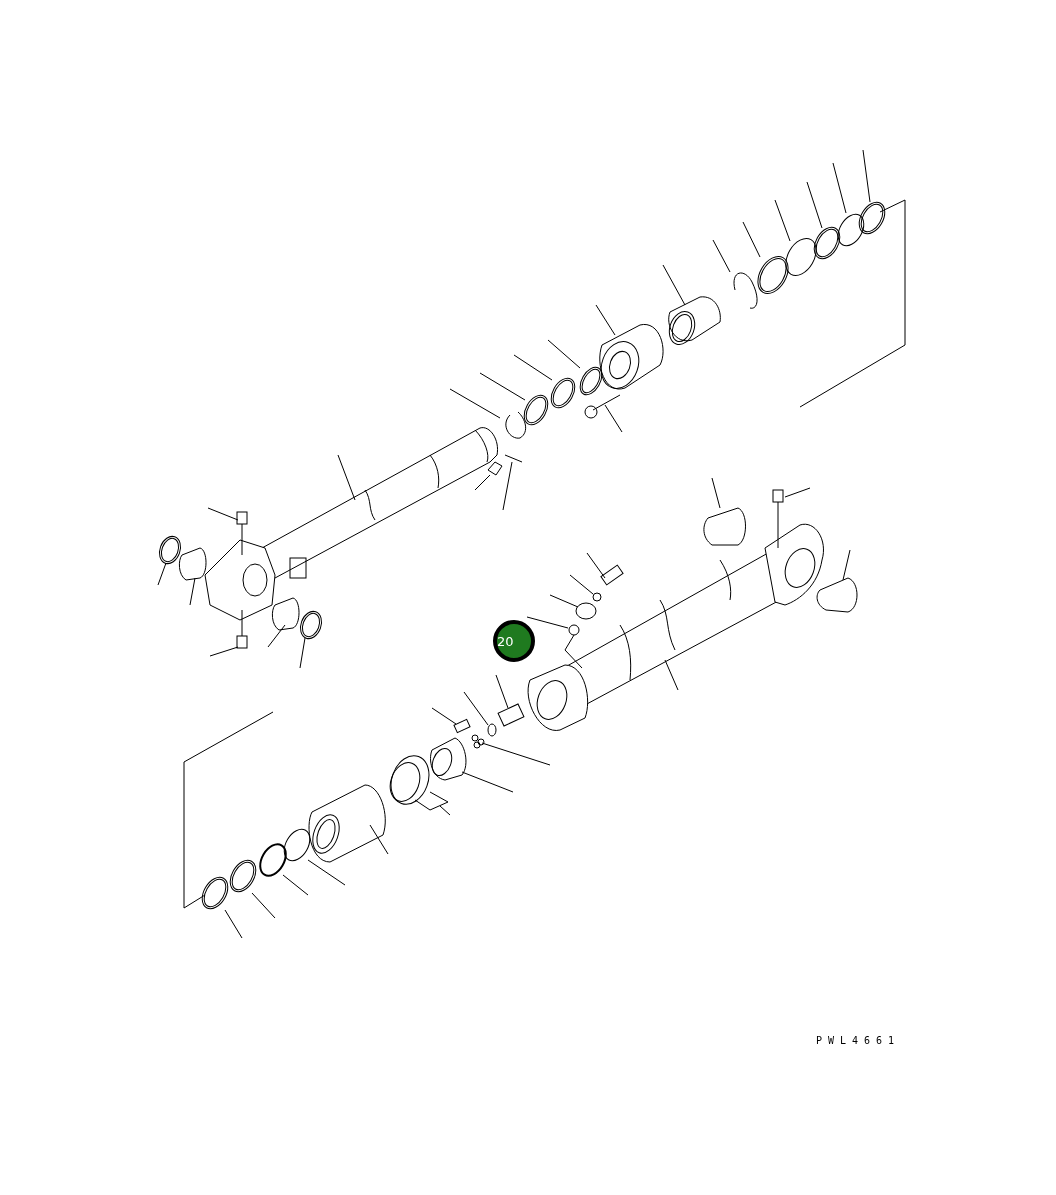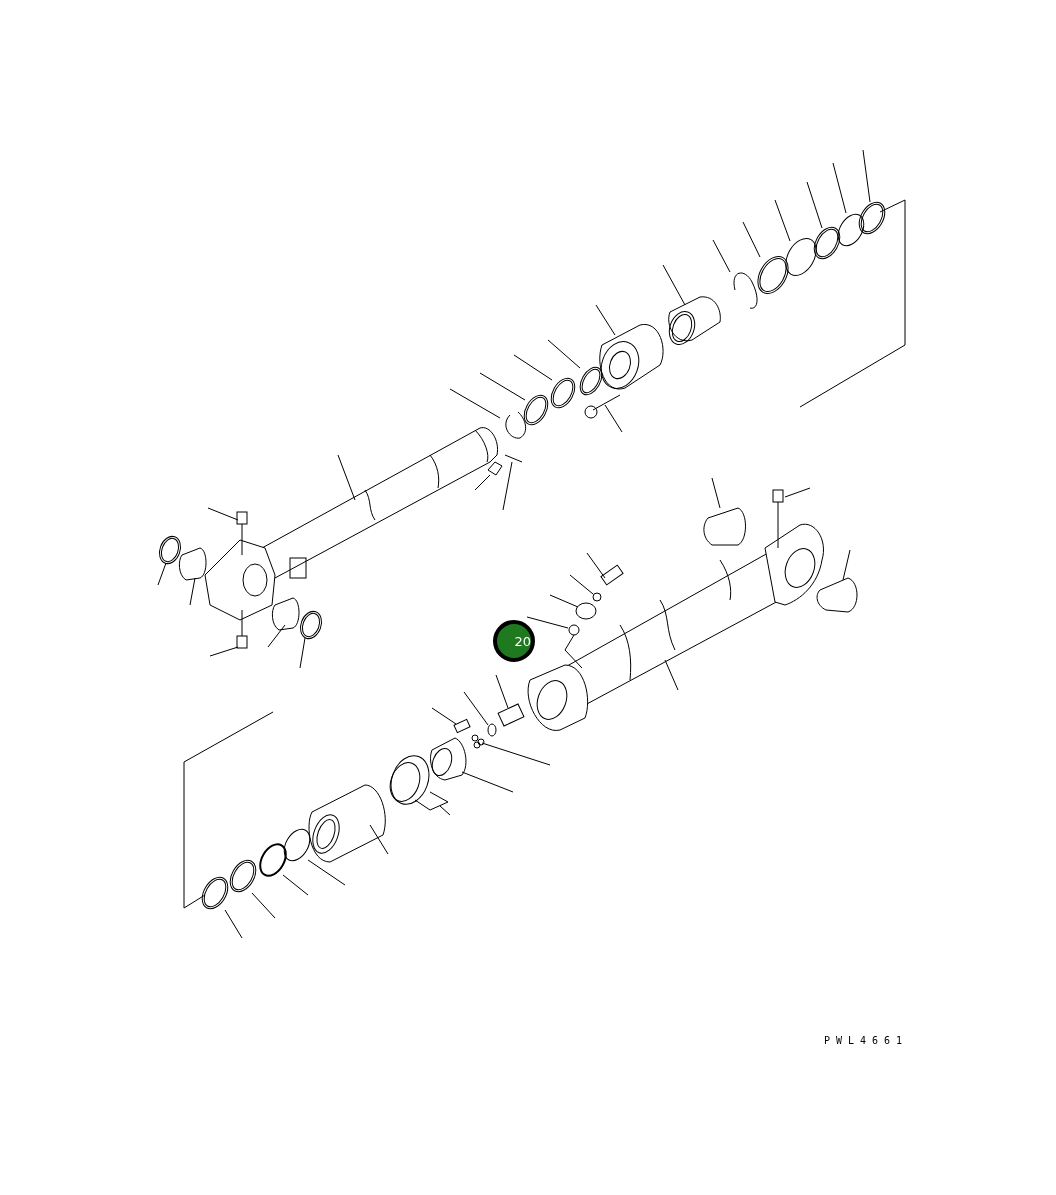--- a/index.html
+++ b/index.html
@@ -3,23 +3,23 @@
 <meta charset="utf-8">
 <style>
   html, body { margin:0; padding:0; background:#ffffff; }
   body { width:1056px; height:1195px; position:relative; overflow:hidden; font-family:"DejaVu Sans Mono", monospace; }
   #diagram { position:absolute; left:0; top:0; width:1056px; height:1195px; }
   #diagram svg { width:1056px; height:1195px; display:block; }
   .ln { stroke:#000; stroke-width:1; fill:none; }
   .lnf { stroke:#000; stroke-width:1; fill:#fff; }
   .thk { stroke:#000; stroke-width:2; fill:none; }
   #callout { position:absolute; left:493px; top:620px; width:42px; height:42px; border-radius:50%;
-    background:#1f7a1f; border:4px solid #000; box-sizing:border-box; display:flex; align-items:center; justify-content:flex-end;
+    background:#1f7a1f; border:4px solid #000; box-sizing:border-box; display:flex; align-items:center; justify-content:flex-start;
     color:#fff; font-family:"DejaVu Sans", sans-serif; font-size:13px; cursor:pointer; }
-  #drawing-code { position:absolute; left:816px; top:1035px; font-size:10px; letter-spacing:6px; color:#000; font-family:"DejaVu Sans Mono", monospace;margin-left:8px; }
+  #drawing-code { position:absolute; left:816px; top:1035px; font-size:10px; letter-spacing:6px; color:#000; font-family:"DejaVu Sans Mono", monospace; }
 </style>
 </head>
 <body>
 
 <div id="diagram">
 <svg viewBox="0 0 1056 1195" xmlns="http://www.w3.org/2000/svg">
 
   <g>
     <polyline class="ln" points="800,407 905,345 905,200 880,212"></polyline>
   </g>

